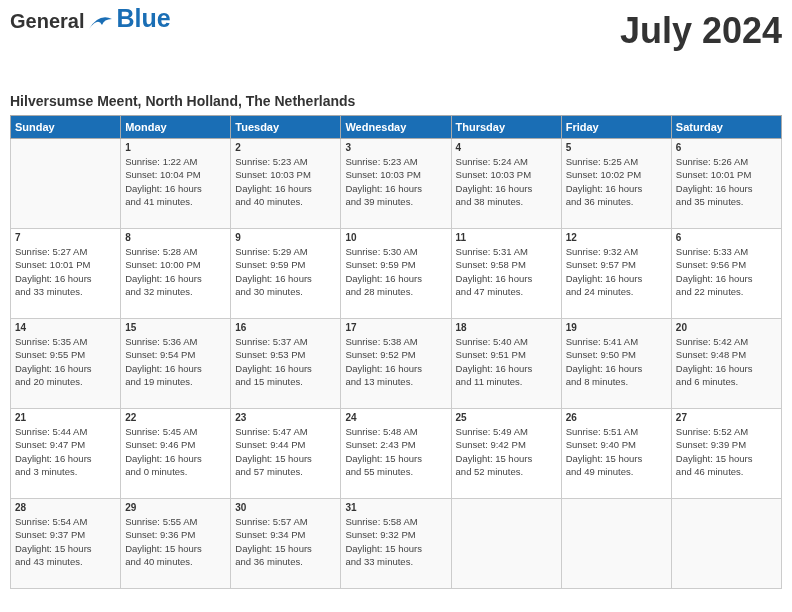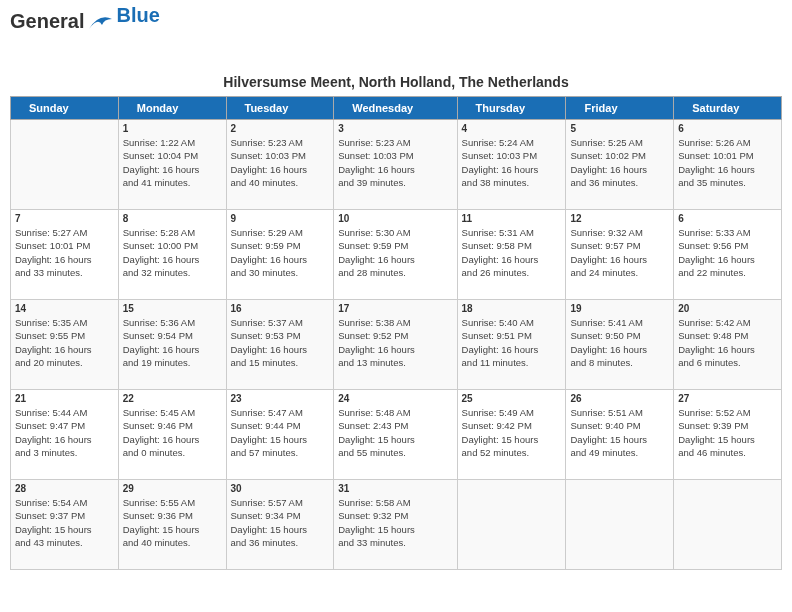--- a/index.html
+++ b/index.html
@@ -20,38 +20,38 @@
       display: flex;
       align-items: flex-start;
     }
     .month-title {
       font-size: 36px;
       font-weight: bold;
       color: #333;
       text-align: right;
     }
     .location-title {
-      text-align: center;
+      text-align: left;
       font-size: 14px;
       font-weight: bold;
       color: #333;
       margin-bottom: 6px;
       margin-top: 41px;
     }
     table {
       width: 100%;
       border-collapse: collapse;
       font-size: 10px;
     }
     thead tr {
       background-color: #1a6eb5;
       color: #fff;
     }
     thead th {
-      padding: 5px 18px;
+      padding: 5px 4px;
       text-align: left;
       font-size: 11px;
       font-weight: bold;
       border: 1px solid #aaa;
     }
     tbody tr {
       vertical-align: top;
     }
     tbody td {
       border: 1px solid #ccc;
@@ -82,22 +82,23 @@
 <body>
 
 <div class="header">
   <div class="logo">
     <div style="display:flex;align-items:center;">
       <span style="font-size:20px;font-weight:bold;color:#333;">General</span>
       <svg width="30" height="22" viewBox="0 0 30 22">
         <path d="M5,18 Q15,2 28,8 Q20,8 18,14 Q14,6 5,18Z" fill="#1a6eb5"></path>
       </svg>
     </div>
-    <span style="font-size:20px;font-weight:bold;color:#1a6eb5;margin-top:-6px;padding-left:2px;">Blue</span>
+    <span style="font-size:25px;font-weight:bold;color:#1a6eb5;margin-top:-6px;padding-left:2px;">Blue</span>
   </div>
+  <div class="month-title">July 2024</div>
 </div>
 
 <div class="location-title">Hilversumse Meent, North Holland, The Netherlands</div>
 
 <table>
   <thead>
     <tr>
     <th>Sunday</th>
         <th>Monday</th>
         <th>Tuesday</th>
@@ -201,21 +202,21 @@
             <div>Daylight: 16 hours</div>
             <div>and 28 minutes.</div>
           </div>
         </td>
         <td>
           <div class="day-num">11</div>
           <div class="day-info">
             <div>Sunrise: 5:31 AM</div>
             <div>Sunset: 9:58 PM</div>
             <div>Daylight: 16 hours</div>
-            <div>and 26 minutes.</div>
+            <div>and 47 minutes.</div>
           </div>
         </td>
         <td>
           <div class="day-num">12</div>
           <div class="day-info">
             <div>Sunrise: 9:32 AM</div>
             <div>Sunset: 9:57 PM</div>
             <div>Daylight: 16 hours</div>
             <div>and 24 minutes.</div>
           </div>

